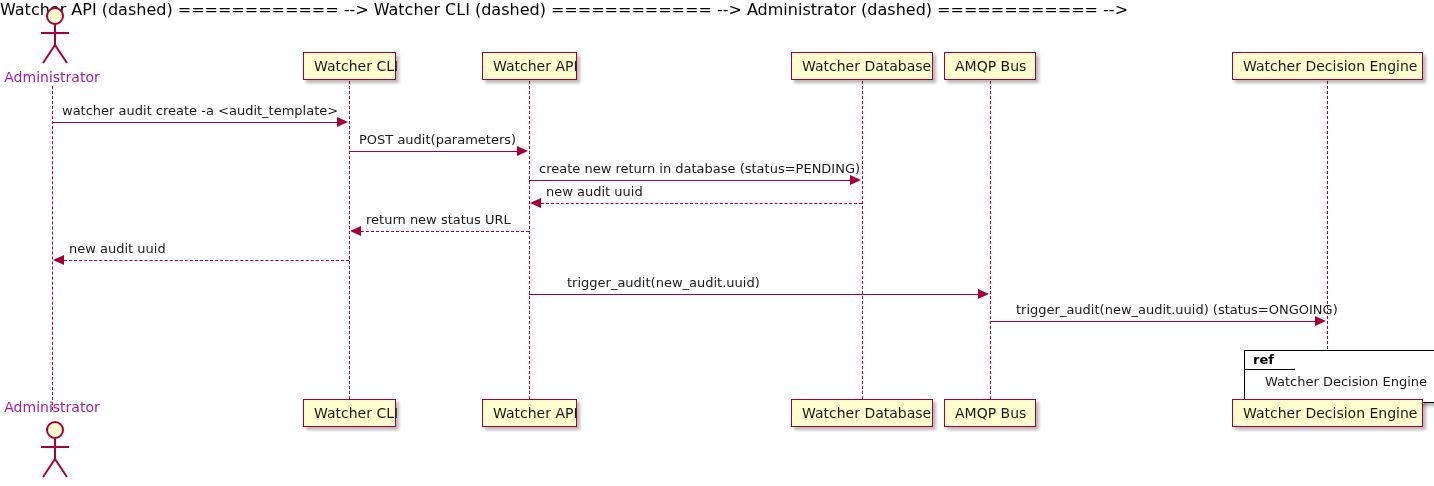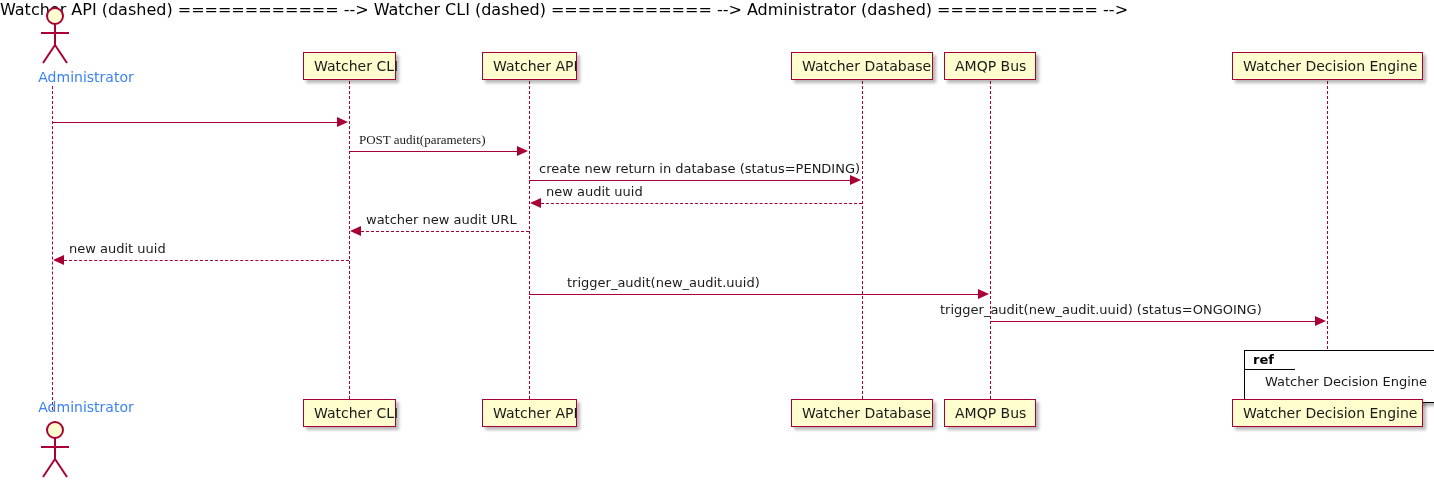--- a/index.html
+++ b/index.html
@@ -38,24 +38,23 @@
     box-sizing: border-box;
     padding: 0 10px;
   }
   
   .actor-wrap {
     position: absolute;
   }
   .actor-label {
     position: absolute;
     font-size: 14px;
-    color: #3b82f6;
+    color: #a21caf;
     white-space: nowrap;
     text-align: center;
-    margin-left: 34px;
   }
   
   .msg-line {
     position: absolute;
     height: 0;
     border-top: 1.5px solid #A80036;
   }
   .msg-line.dashed {
     border-top: 1.5px dashed #A80036;
   }
@@ -147,55 +146,56 @@
   
   <div class="participant" style="left:303px; top:52px; width:93px;">Watcher CLI</div>
   <div class="participant" style="left:482px; top:52px; width:95px;">Watcher API</div>
   <div class="participant" style="left:791px; top:52px; width:142px;">Watcher Database</div>
   <div class="participant" style="left:944px; top:52px; width:92px;">AMQP Bus</div>
   <div class="participant" style="left:1232px; top:52px; width:191px;">Watcher Decision Engine</div>
 
   
   <div class="msg-line" style="left:52px; top:122px; width:286px;"></div>
   <div class="arrow-head right" style="left:337px; top:117px;"></div>
+  <div class="msg-label" style="left:62px; top:103px;">watcher audit create -a &lt;audit_template&gt;</div>
 
   
   <div class="msg-line" style="left:349px; top:151px; width:169px;"></div>
   <div class="arrow-head right" style="left:517px; top:146px;"></div>
-  <div class="msg-label" style="left:359px; top:132px;font-family:Liberation Serif, serif;">POST audit(parameters)</div>
+  <div class="msg-label" style="left:359px; top:132px;">POST audit(parameters)</div>
 
   
   <div class="msg-line" style="left:529px; top:180px; width:322px;"></div>
   <div class="arrow-head right" style="left:850px; top:175px;"></div>
   <div class="msg-label" style="left:539px; top:161px;">create new return in database (status=PENDING)</div>
 
    Watcher API (dashed) ============ --&gt;
   <div class="msg-line dashed" style="left:541px; top:203px; width:321px;"></div>
   <div class="arrow-head left" style="left:530px; top:198px;"></div>
   <div class="msg-label" style="left:546px; top:184px;">new audit uuid</div>
 
    Watcher CLI (dashed) ============ --&gt;
   <div class="msg-line dashed" style="left:361px; top:231px; width:168px;"></div>
   <div class="arrow-head left" style="left:350px; top:226px;"></div>
-  <div class="msg-label" style="left:366px; top:212px;">watcher new audit URL</div>
+  <div class="msg-label" style="left:366px; top:212px;">return new status URL</div>
 
    Administrator (dashed) ============ --&gt;
   <div class="msg-line dashed" style="left:64px; top:260px; width:285px;"></div>
   <div class="arrow-head left" style="left:53px; top:255px;"></div>
   <div class="msg-label" style="left:69px; top:241px;">new audit uuid</div>
 
   
   <div class="msg-line" style="left:529px; top:294px; width:450px;"></div>
   <div class="arrow-head right" style="left:978px; top:289px;"></div>
   <div class="msg-label" style="left:539px; top:275px;margin-left:28px;">trigger_audit(new_audit.uuid)</div>
 
   
   <div class="msg-line" style="left:990px; top:321px; width:326px;"></div>
   <div class="arrow-head right" style="left:1315px; top:316px;"></div>
-  <div class="msg-label" style="left:940px; top:302px;">trigger_audit(new_audit.uuid) (status=ONGOING)</div>
+  <div class="msg-label" style="left:1016px; top:302px;">trigger_audit(new_audit.uuid) (status=ONGOING)</div>
 
   
   <div class="ref-box" style="left:1244px; top:330px; width:204px; height:53px;margin-top:20px;">
     <div class="ref-tab">ref</div>
     <div class="ref-body">
       <div>Watcher Decision Engine</div>
     </div>
   </div>
 
   

